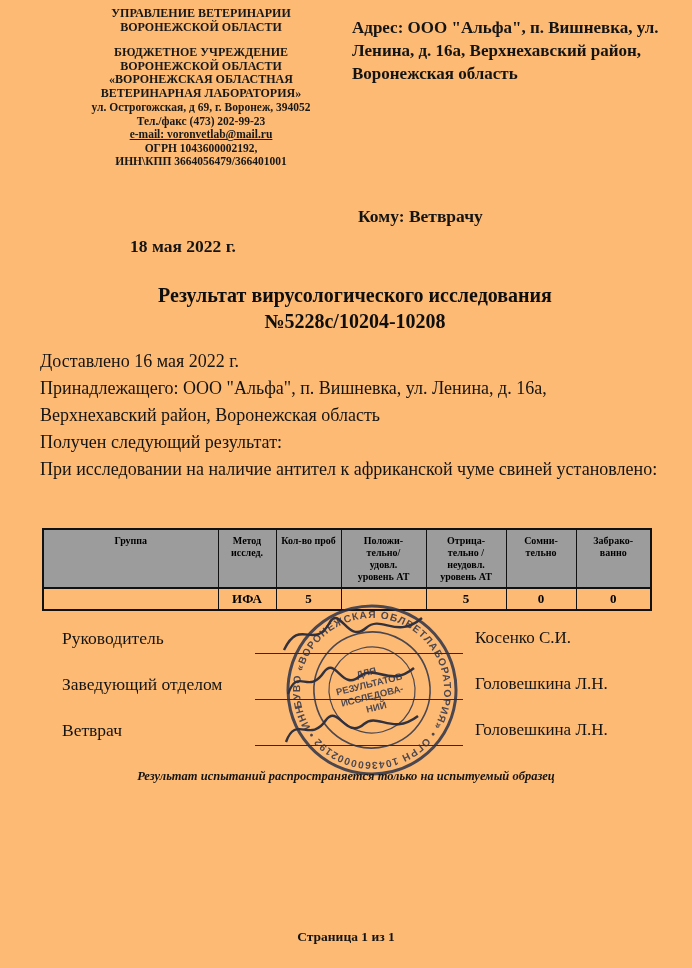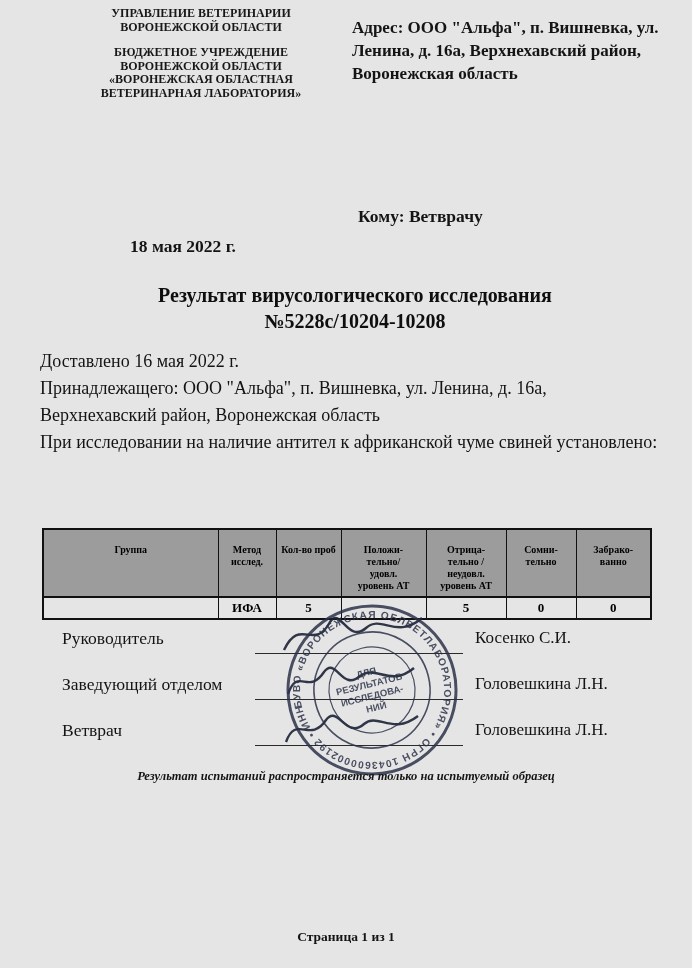--- a/index.html
+++ b/index.html
@@ -1,19 +1,19 @@
 <!DOCTYPE html>
 <html><head>
 <meta charset="utf-8">
 <style>
   * { margin:0; padding:0; box-sizing:border-box; }
   html,body { background:#ffffff; }
   .page {
     position:relative; width:692px; height:968px; margin:0 auto;
-    background:#e5e5e5; overflow:hidden;
+    background:#fdba74; overflow:hidden;
     font-family:"Liberation Serif","DejaVu Serif",serif; color:#141414;
   }
 
   
   .letterhead { position:absolute; left:50px; top:6px; width:302px; text-align:center; font-weight:bold; color:#181818; }
   .letterhead .authority { font-size:12px; line-height:14px; margin-bottom:12px; }
   .letterhead .org { font-size:12px; line-height:13.5px; }
   .letterhead .contact { font-size:11.5px; line-height:13.5px; margin-top:1px; }
   .letterhead .email { text-decoration:underline; }
 
@@ -26,21 +26,21 @@
   .doc-title { position:absolute; left:0; right:0; top:282px; text-align:center; font-weight:bold; font-size:20px; line-height:26px; color:#0e0e0e;padding-left:18px; }
 
   
   .body-text { position:absolute; left:40px; top:348px; width:618px; font-size:18px; line-height:27px; }
   .body-text p { margin:0; }
 
   
   .result-table { position:absolute; left:42px; top:528px; width:608px; border-collapse:collapse; table-layout:fixed; border:2px solid #111; }
   .result-table th {
     background:#9c9c9c; border:1px solid #111; font-size:10px; font-weight:bold;
-    vertical-align:top; padding:14px 2px 4px; white-space:pre-line; line-height:12px; text-align:center; color:#000;
+    vertical-align:top; padding:5px 2px 4px; white-space:pre-line; line-height:12px; text-align:center; color:#000;
   }
   .result-table td {
     border:1px solid #111; border-top:2px solid #111; border-bottom:2px solid #111;
     font-size:13px; font-weight:bold; text-align:center; height:22px; color:#000;
   }
 
   
   .sig-row { position:absolute; left:40px; width:612px; height:36px; }
   .sig-row.r1 { top:626px; } .sig-row.r2 { top:672px; } .sig-row.r3 { top:718px; }
   .sig-role { position:absolute; left:22px; top:2px; font-size:17.5px; }
@@ -69,35 +69,43 @@
     <div class="authority">
       <div>УПРАВЛЕНИЕ ВЕТЕРИНАРИИ</div>
       <div>ВОРОНЕЖСКОЙ ОБЛАСТИ</div>
     </div>
     <div class="org">
       <div>БЮДЖЕТНОЕ УЧРЕЖДЕНИЕ</div>
       <div>ВОРОНЕЖСКОЙ ОБЛАСТИ</div>
       <div>«ВОРОНЕЖСКАЯ ОБЛАСТНАЯ</div>
       <div>ВЕТЕРИНАРНАЯ ЛАБОРАТОРИЯ»</div>
     </div>
+    <div class="contact">
+      <div>ул. Острогожская, д 69, г. Воронеж, 394052</div>
+      <div>Тел./факс  (473) 202-99-23</div>
+      <div class="email">e-mail: voronvetlab@mail.ru</div>
+      <div>ОГРН 1043600002192,</div>
+      <div>ИНН\КПП 3664056479/366401001</div>
+    </div>
   </div>
 
   <div class="recipient-address">Адрес: ООО "Альфа", п. Вишневка, ул. Ленина, д. 16а, Верхнехавский район, Воронежская область</div>
   <div class="recipient-to">Кому: Ветврачу</div>
 
   <div class="doc-date">18 мая 2022 г.</div>
 
   <div class="doc-title">
     <div>Результат вирусологического исследования</div>
     <div>№5228с/10204-10208</div>
   </div>
 
   <div class="body-text">
     <p>Доставлено 16 мая 2022 г.</p>
     <p>Принадлежащего: ООО "Альфа", п. Вишневка, ул. Ленина, д. 16а, Верхнехавский район, Воронежская область</p>
+    <p>Получен следующий результат:</p>
     <p>При исследовании на наличие антител к африканской чуме свиней установлено:</p>
   </div>
 
   <table class="result-table">
     <colgroup>
       <col style="width:175px">
         <col style="width:58px">
         <col style="width:65px">
       <col style="width:85px">
         <col style="width:80px">

